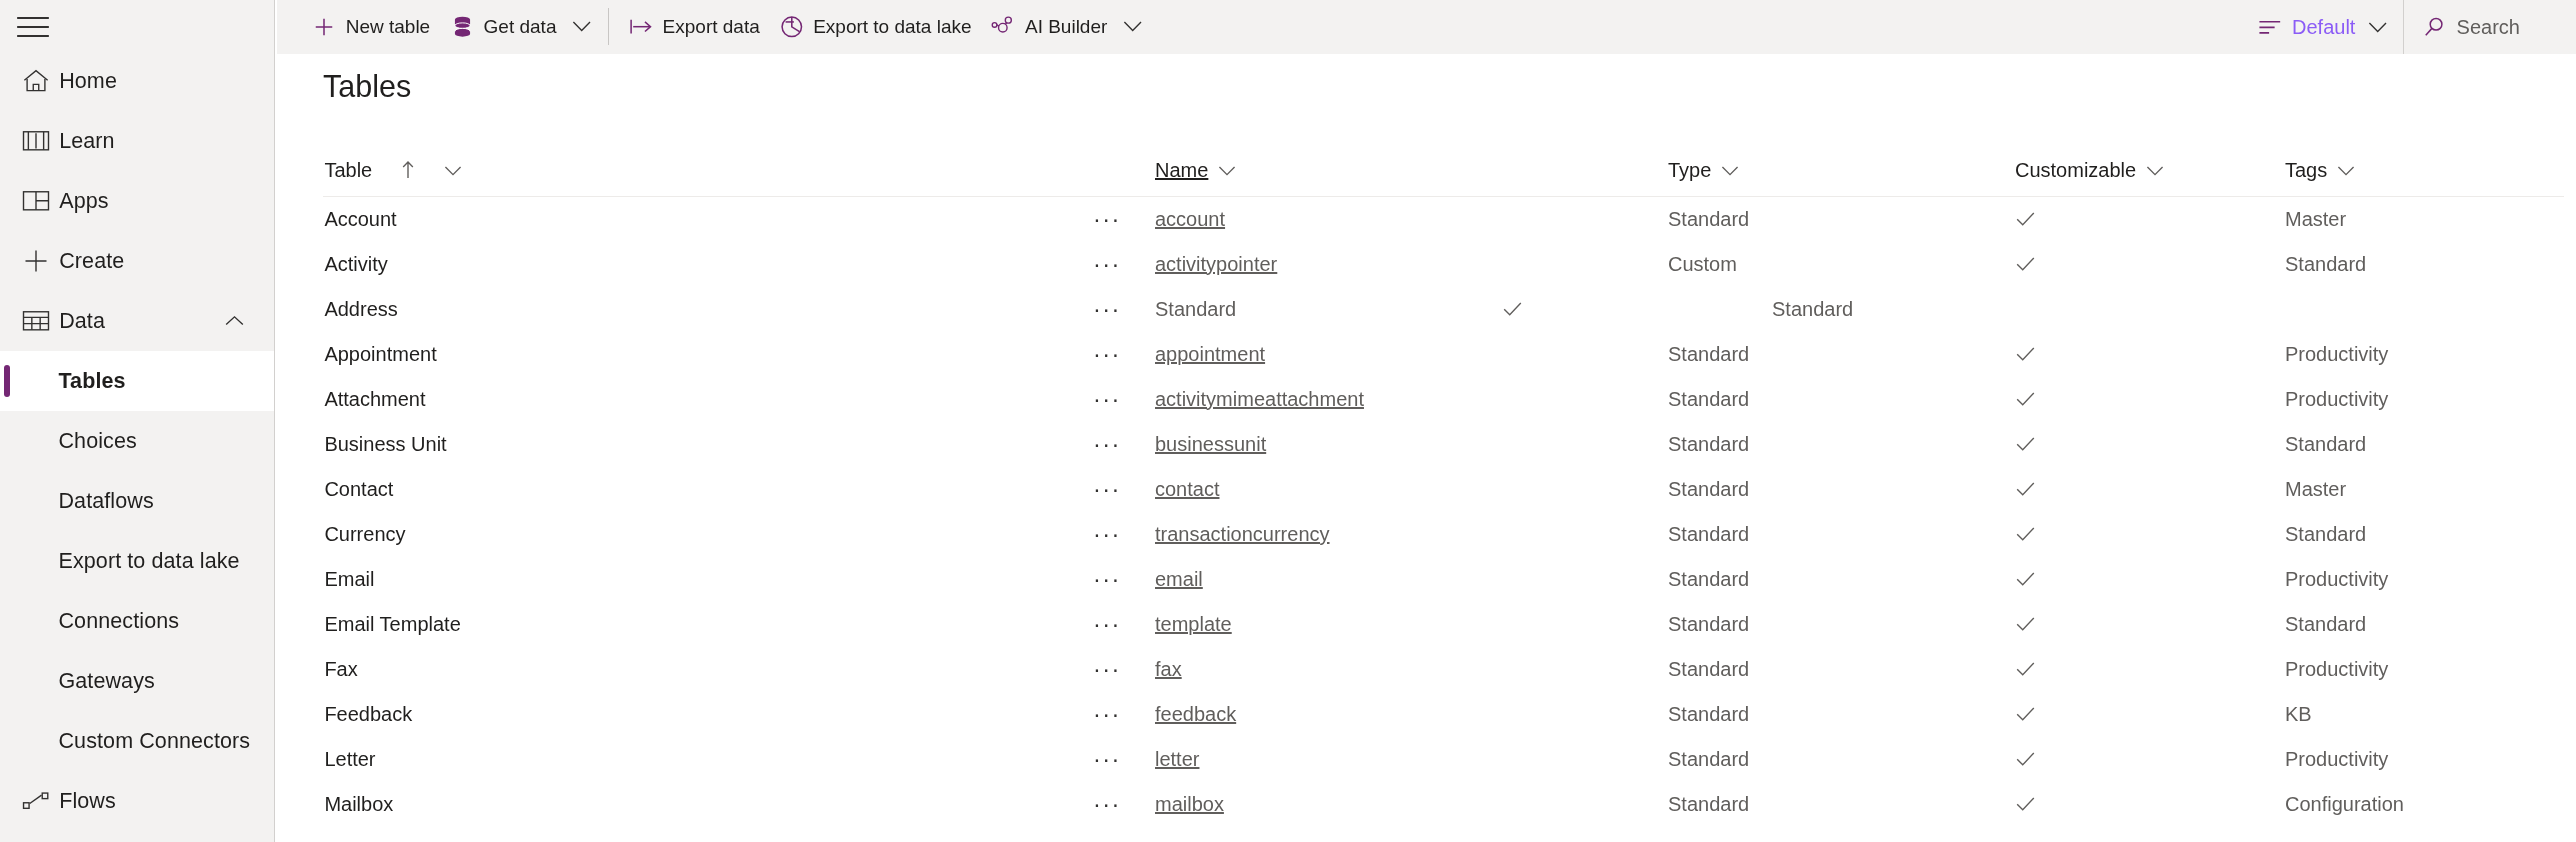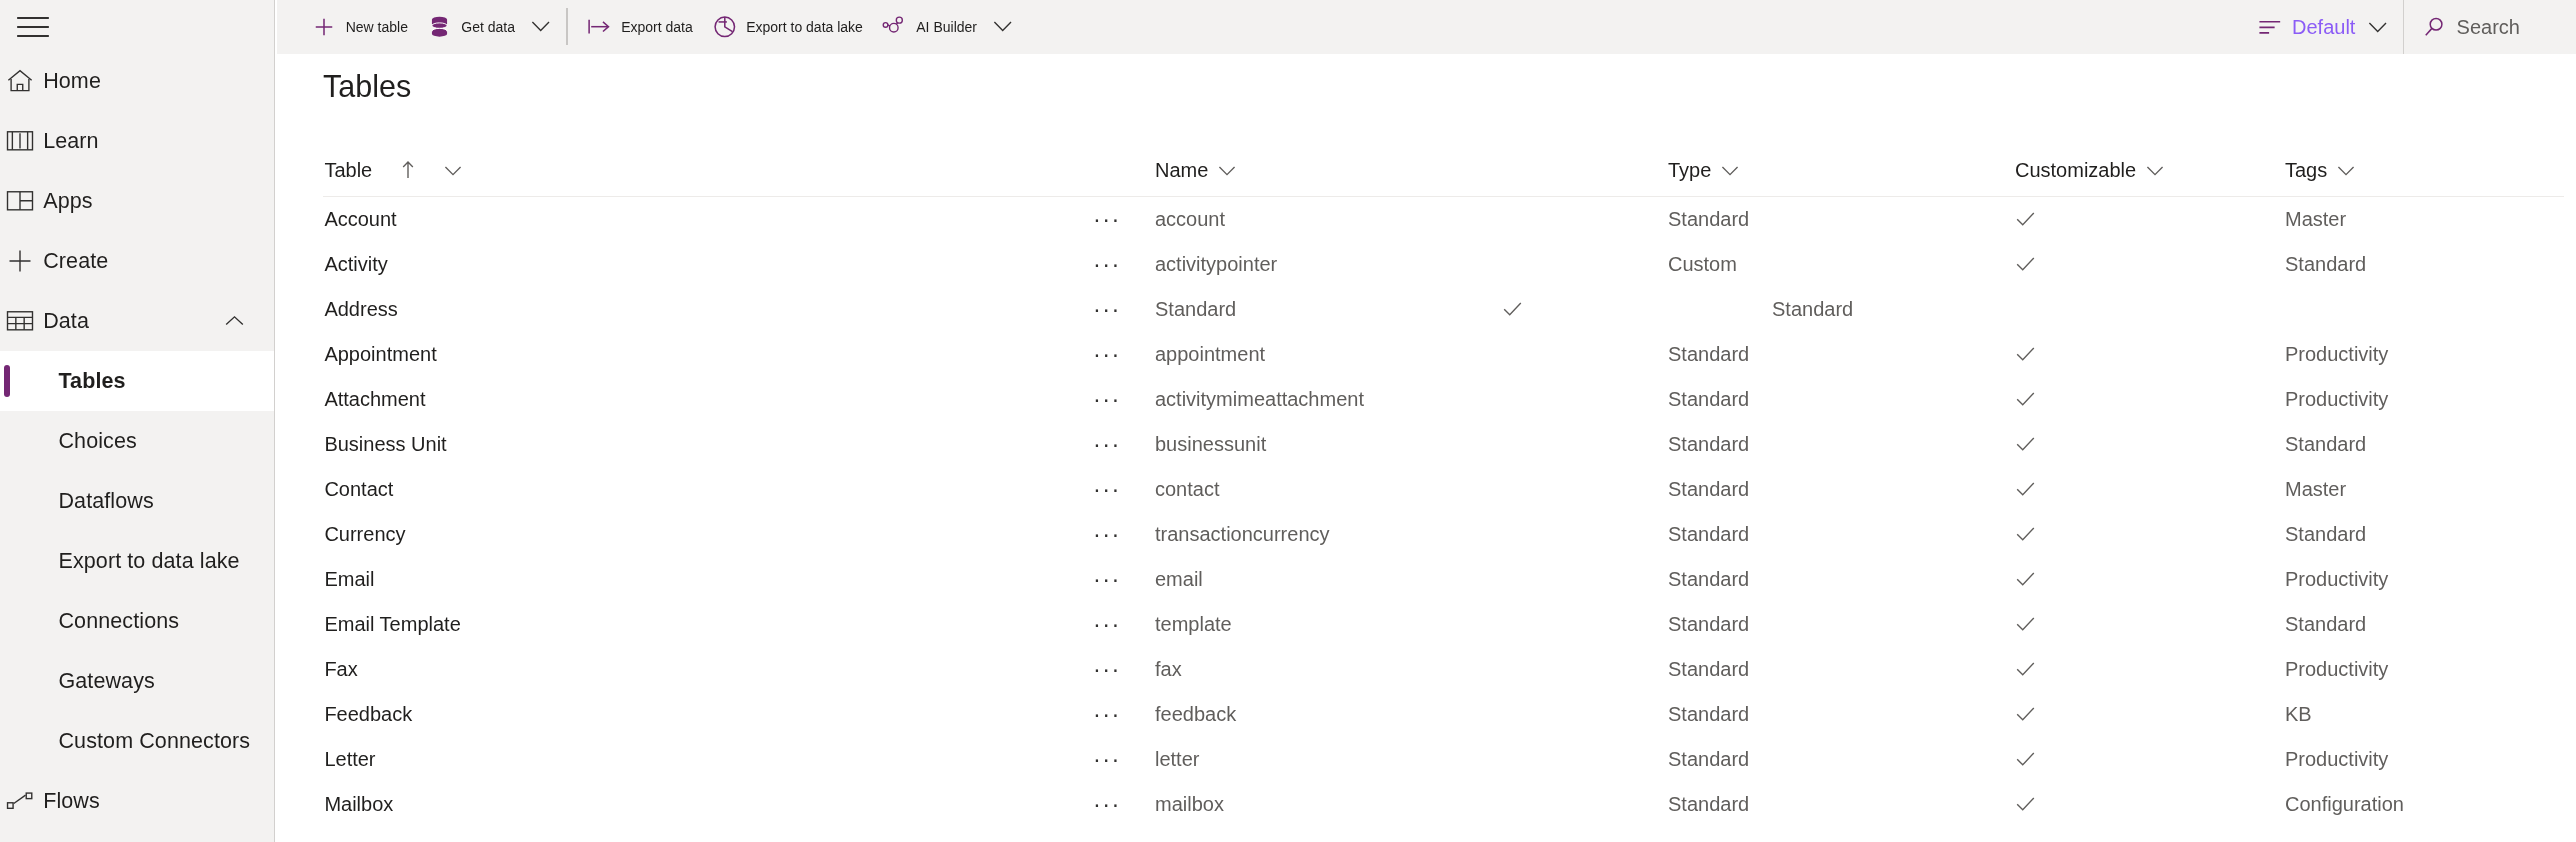--- a/index.html
+++ b/index.html
@@ -44,21 +44,21 @@
   .nav-list {
     position: absolute;
     top: 51px; left: 0; right: 0;
   }
   .nav-item {
     position: relative;
     height: 60px;
     display: flex;
     align-items: center;
     cursor: pointer;
-    padding-left: 0;
+    padding-left: 16px;
     color: #201f1e;
   }
   .nav-item .nav-icon {
     width: 39px;
     min-width: 39px;
     height: 39px;
     display: flex;
     align-items: center;
     justify-content: center;
     color: #323130;
@@ -120,21 +120,21 @@
   }
   .tb-btn .tb-ico {
     display: flex;
     align-items: center;
     justify-content: center;
     width: 25px; height: 25px;
     margin-right: 9px;
     color: #742774;
   }
   .tb-btn .tb-lab {
-    font-size: 14px;
+    font-size: 19px;
     color: #201f1e;
   }
   .tb-chev {
     display: flex;
     align-items: center;
     justify-content: center;
     width: 32px; height: 43px;
     cursor: pointer;
     color: #323130;
   }
@@ -221,21 +221,21 @@
 
   .grid-row {
     display: flex;
     align-items: center;
     height: 45px;
     cursor: pointer;
   }
 
   .c-table { width: 770px; min-width: 770px; padding-left: 1.4px; gap: 20px; }
   .c-dots  { width: 62px;  min-width: 62px; }
-  .c-name  { width: 513px; min-width: 513px; }
+  .c-name  { width: 513px; min-width: 513px; text-decoration: underline; }
   .c-type  { width: 347px; min-width: 347px; }
   .c-cust  { width: 270px; min-width: 270px; }
   .c-tags  { width: 263px; min-width: 263px; }
 
   .cell-table-name {
     font-size: 20px;
     color: #201f1e;
     white-space: nowrap;
     overflow: hidden;
     text-overflow: ellipsis;

